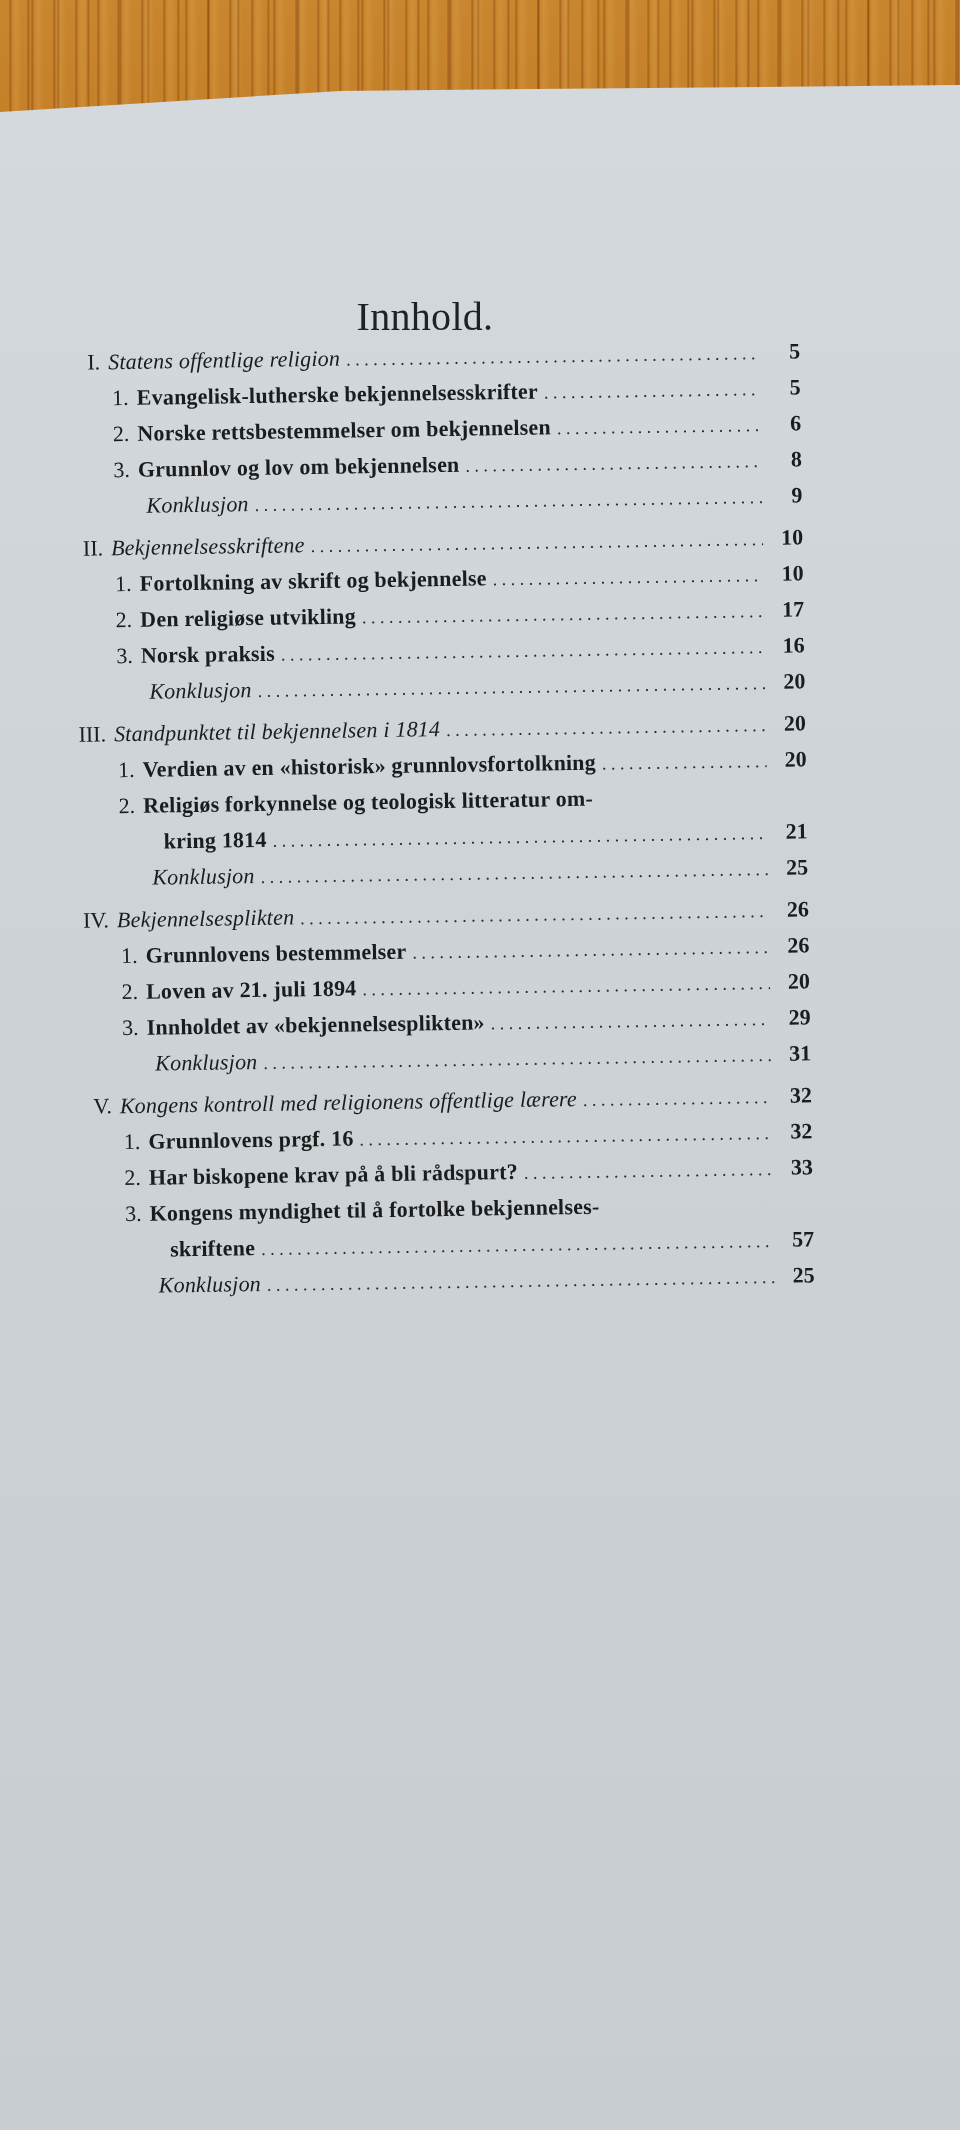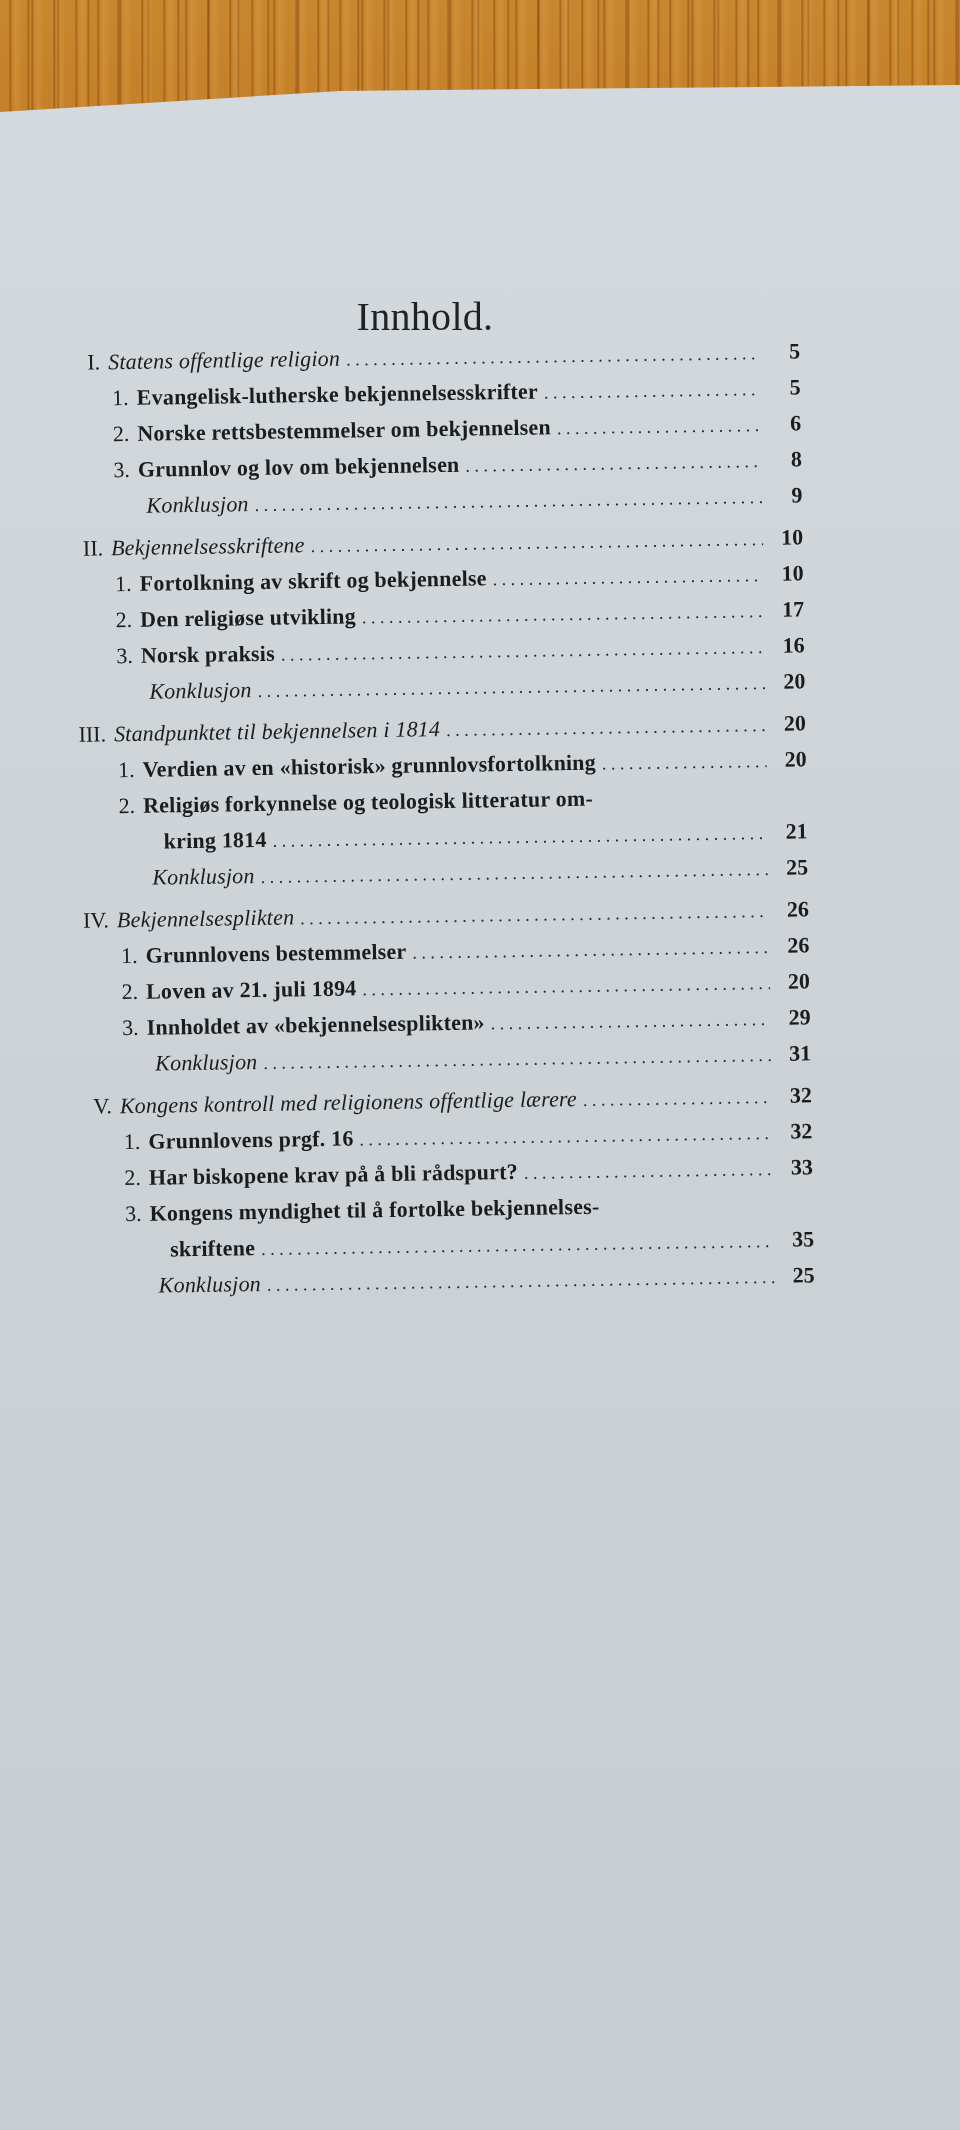--- a/index.html
+++ b/index.html
@@ -200,20 +200,20 @@
       <span class="dots"></span>
       <span class="page">33</span>
     </div>
     <div class="row sub lvl2">
       <span class="num">3.</span>
       <span class="label">Kongens myndighet til å fortolke bekjennelses-</span>
     </div>
     <div class="row sub lvl2-cont">
       <span class="label">skriftene</span>
       <span class="dots"></span>
-      <span class="page">35</span>
+      <span class="page">57</span>
     </div>
     <div class="row concl">
       <span class="label italic">Konklusjon</span>
       <span class="dots"></span>
       <span class="page">25</span>
     </div>
   </div>
 
 </body></html>

